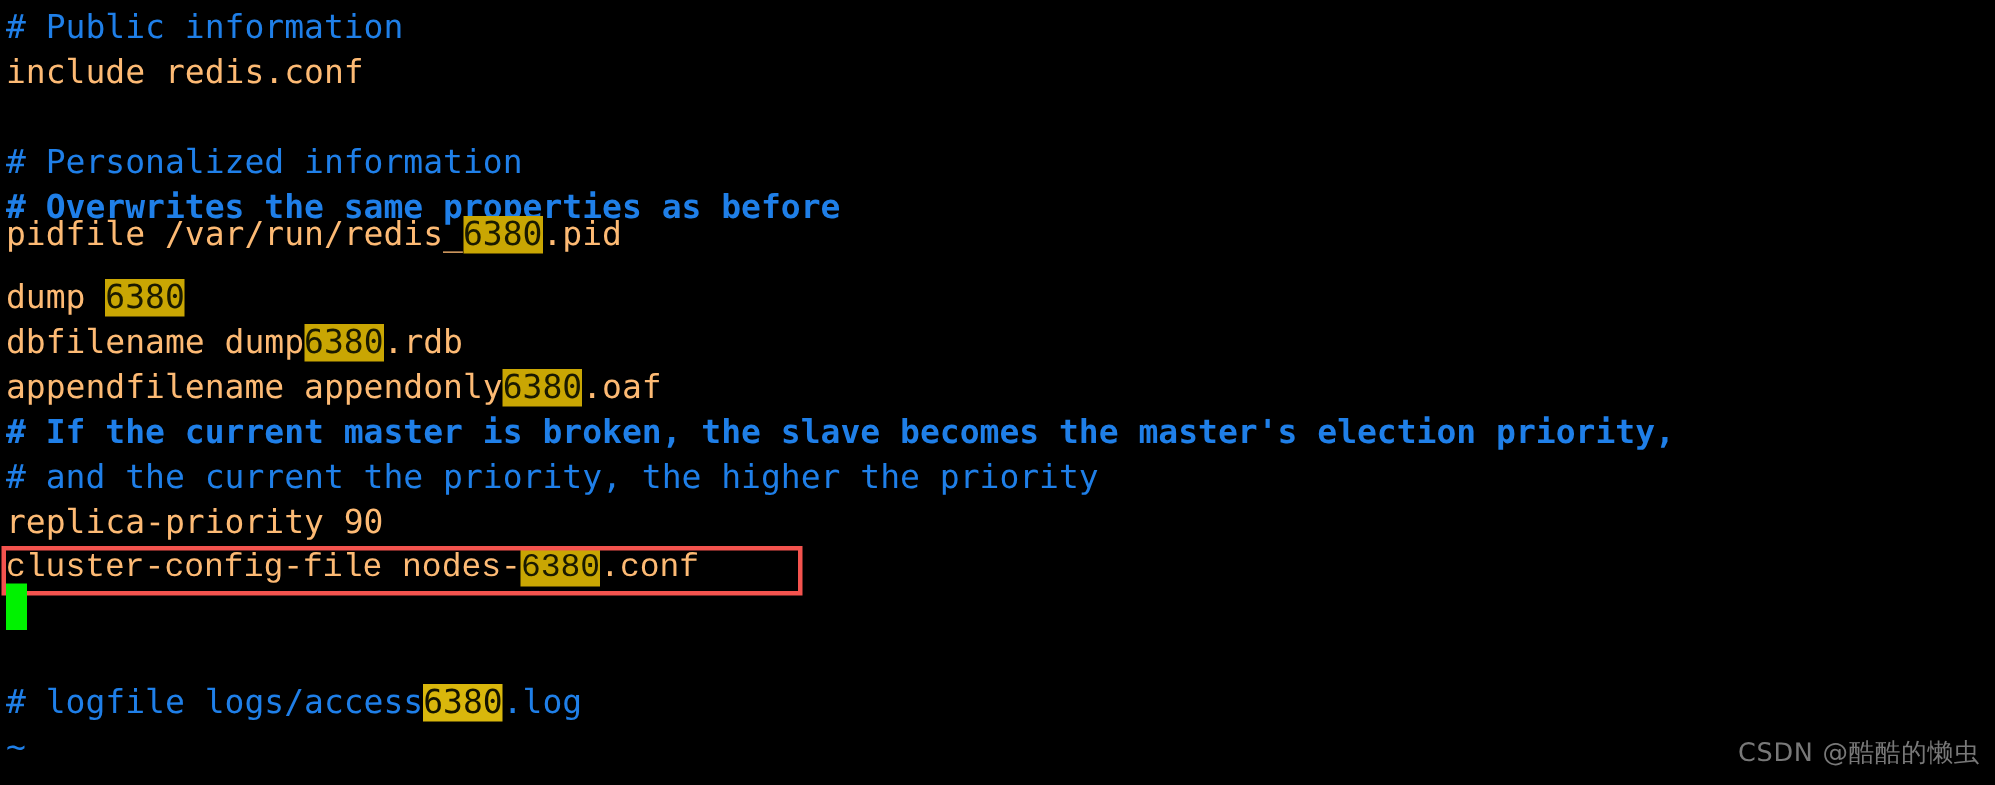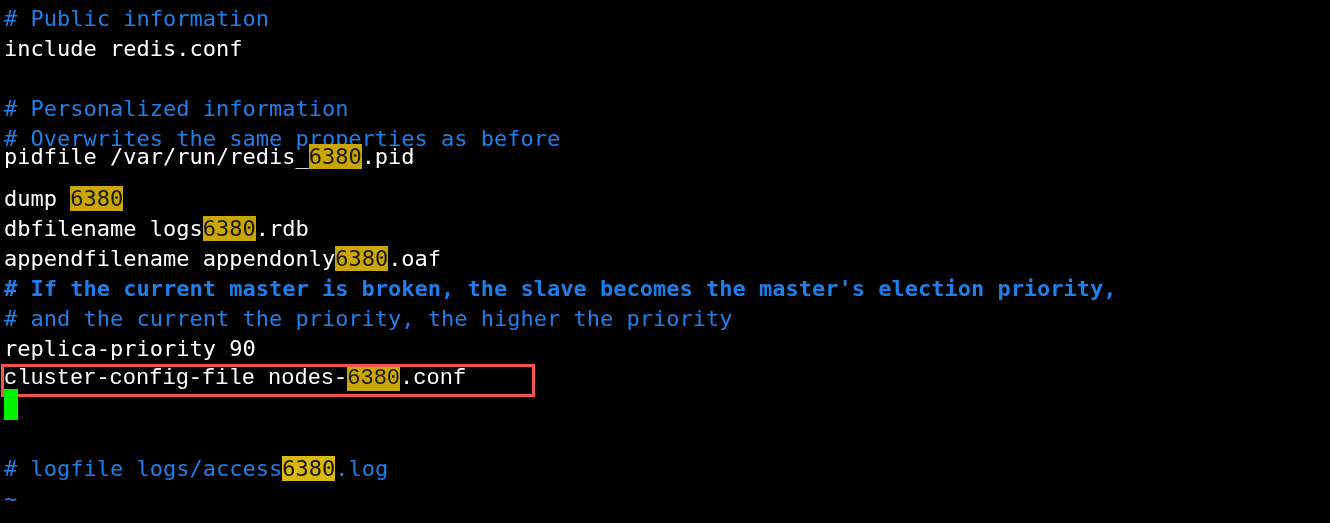--- a/index.html
+++ b/index.html
@@ -29,21 +29,21 @@
     position: absolute;
     left: 4px;
     white-space: pre;
     height: 30px;
     line-height: 30px;
     font-size: 22px;
     font-family: "DejaVu Sans Mono", monospace;
   }
 
   .c-comment { color: #1f7fe8; }
-  .c-text    { color: #ffffff; }
+  .c-text    { color: #fdba74; }
   .c-tilde   { color: #1f7fe8; }
 
   .hl {
     background: #c9a603;
     color: #1a1a00;
   }
   .hl-blue {
     background: #d9b70c;
     color: #141400;
   }
@@ -82,33 +82,34 @@
 </head>
 <body>
 
 <div id="terminal">
 
   <div id="lines-container">
       <div class="line" style="top: 4px;"><span class="c-comment"># Public information</span></div>
       <div class="line" style="top: 34px;"><span class="c-text">include redis.conf</span></div>
       <div class="line" style="top: 64px;">&nbsp;</div>
       <div class="line" style="top: 94px;"><span class="c-comment"># Personalized information</span></div>
-      <div class="line" style="top: 124px;"><span class="c-comment"># Overwrites the same properties as before</span></div>
+      <div class="line" style="top: 124px; font-weight: bold;"><span class="c-comment"># Overwrites the same properties as before</span></div>
       <div class="line" style="top: 142px;"><span class="c-text">pidfile /var/run/redis_</span><span class="hl">6380</span><span class="c-text">.pid</span></div>
       <div class="line" style="top: 184px;"><span class="c-text">dump </span><span class="hl">6380</span></div>
-      <div class="line" style="top: 214px;"><span class="c-text">dbfilename logs</span><span class="hl">6380</span><span class="c-text">.rdb</span></div>
+      <div class="line" style="top: 214px;"><span class="c-text">dbfilename dump</span><span class="hl">6380</span><span class="c-text">.rdb</span></div>
       <div class="line" style="top: 244px;"><span class="c-text">appendfilename appendonly</span><span class="hl">6380</span><span class="c-text">.oaf</span></div>
       <div class="line" style="top: 274px; font-weight: bold;"><span class="c-comment"># If the current master is broken, the slave becomes the master's election priority,</span></div>
       <div class="line" style="top: 304px;"><span class="c-comment"># and the current the priority, the higher the priority</span></div>
       <div class="line" style="top: 334px;"><span class="c-text">replica-priority 90</span></div>
       <div class="line" style="top: 364px; font-family: Liberation Mono, monospace;"><span class="c-text">cluster-config-file nodes-</span><span class="hl">6380</span><span class="c-text">.conf</span></div>
       <div class="line" style="top: 394px;">&nbsp;</div>
       <div class="line" style="top: 424px;">&nbsp;</div>
       <div class="line" style="top: 454px; text-align: center;"><span class="c-comment"># logfile logs/access</span><span class="hl-blue">6380</span><span class="c-comment">.log</span></div>
       <div class="line" style="top: 484px;"><span class="c-tilde">~</span></div>
     </div>
 
   <div id="redbox"></div>
 
   <div id="cursor"></div>
 
+  <div id="watermark">CSDN @酷酷的懒虫</div>
 
 </div>
 
 </body></html>

